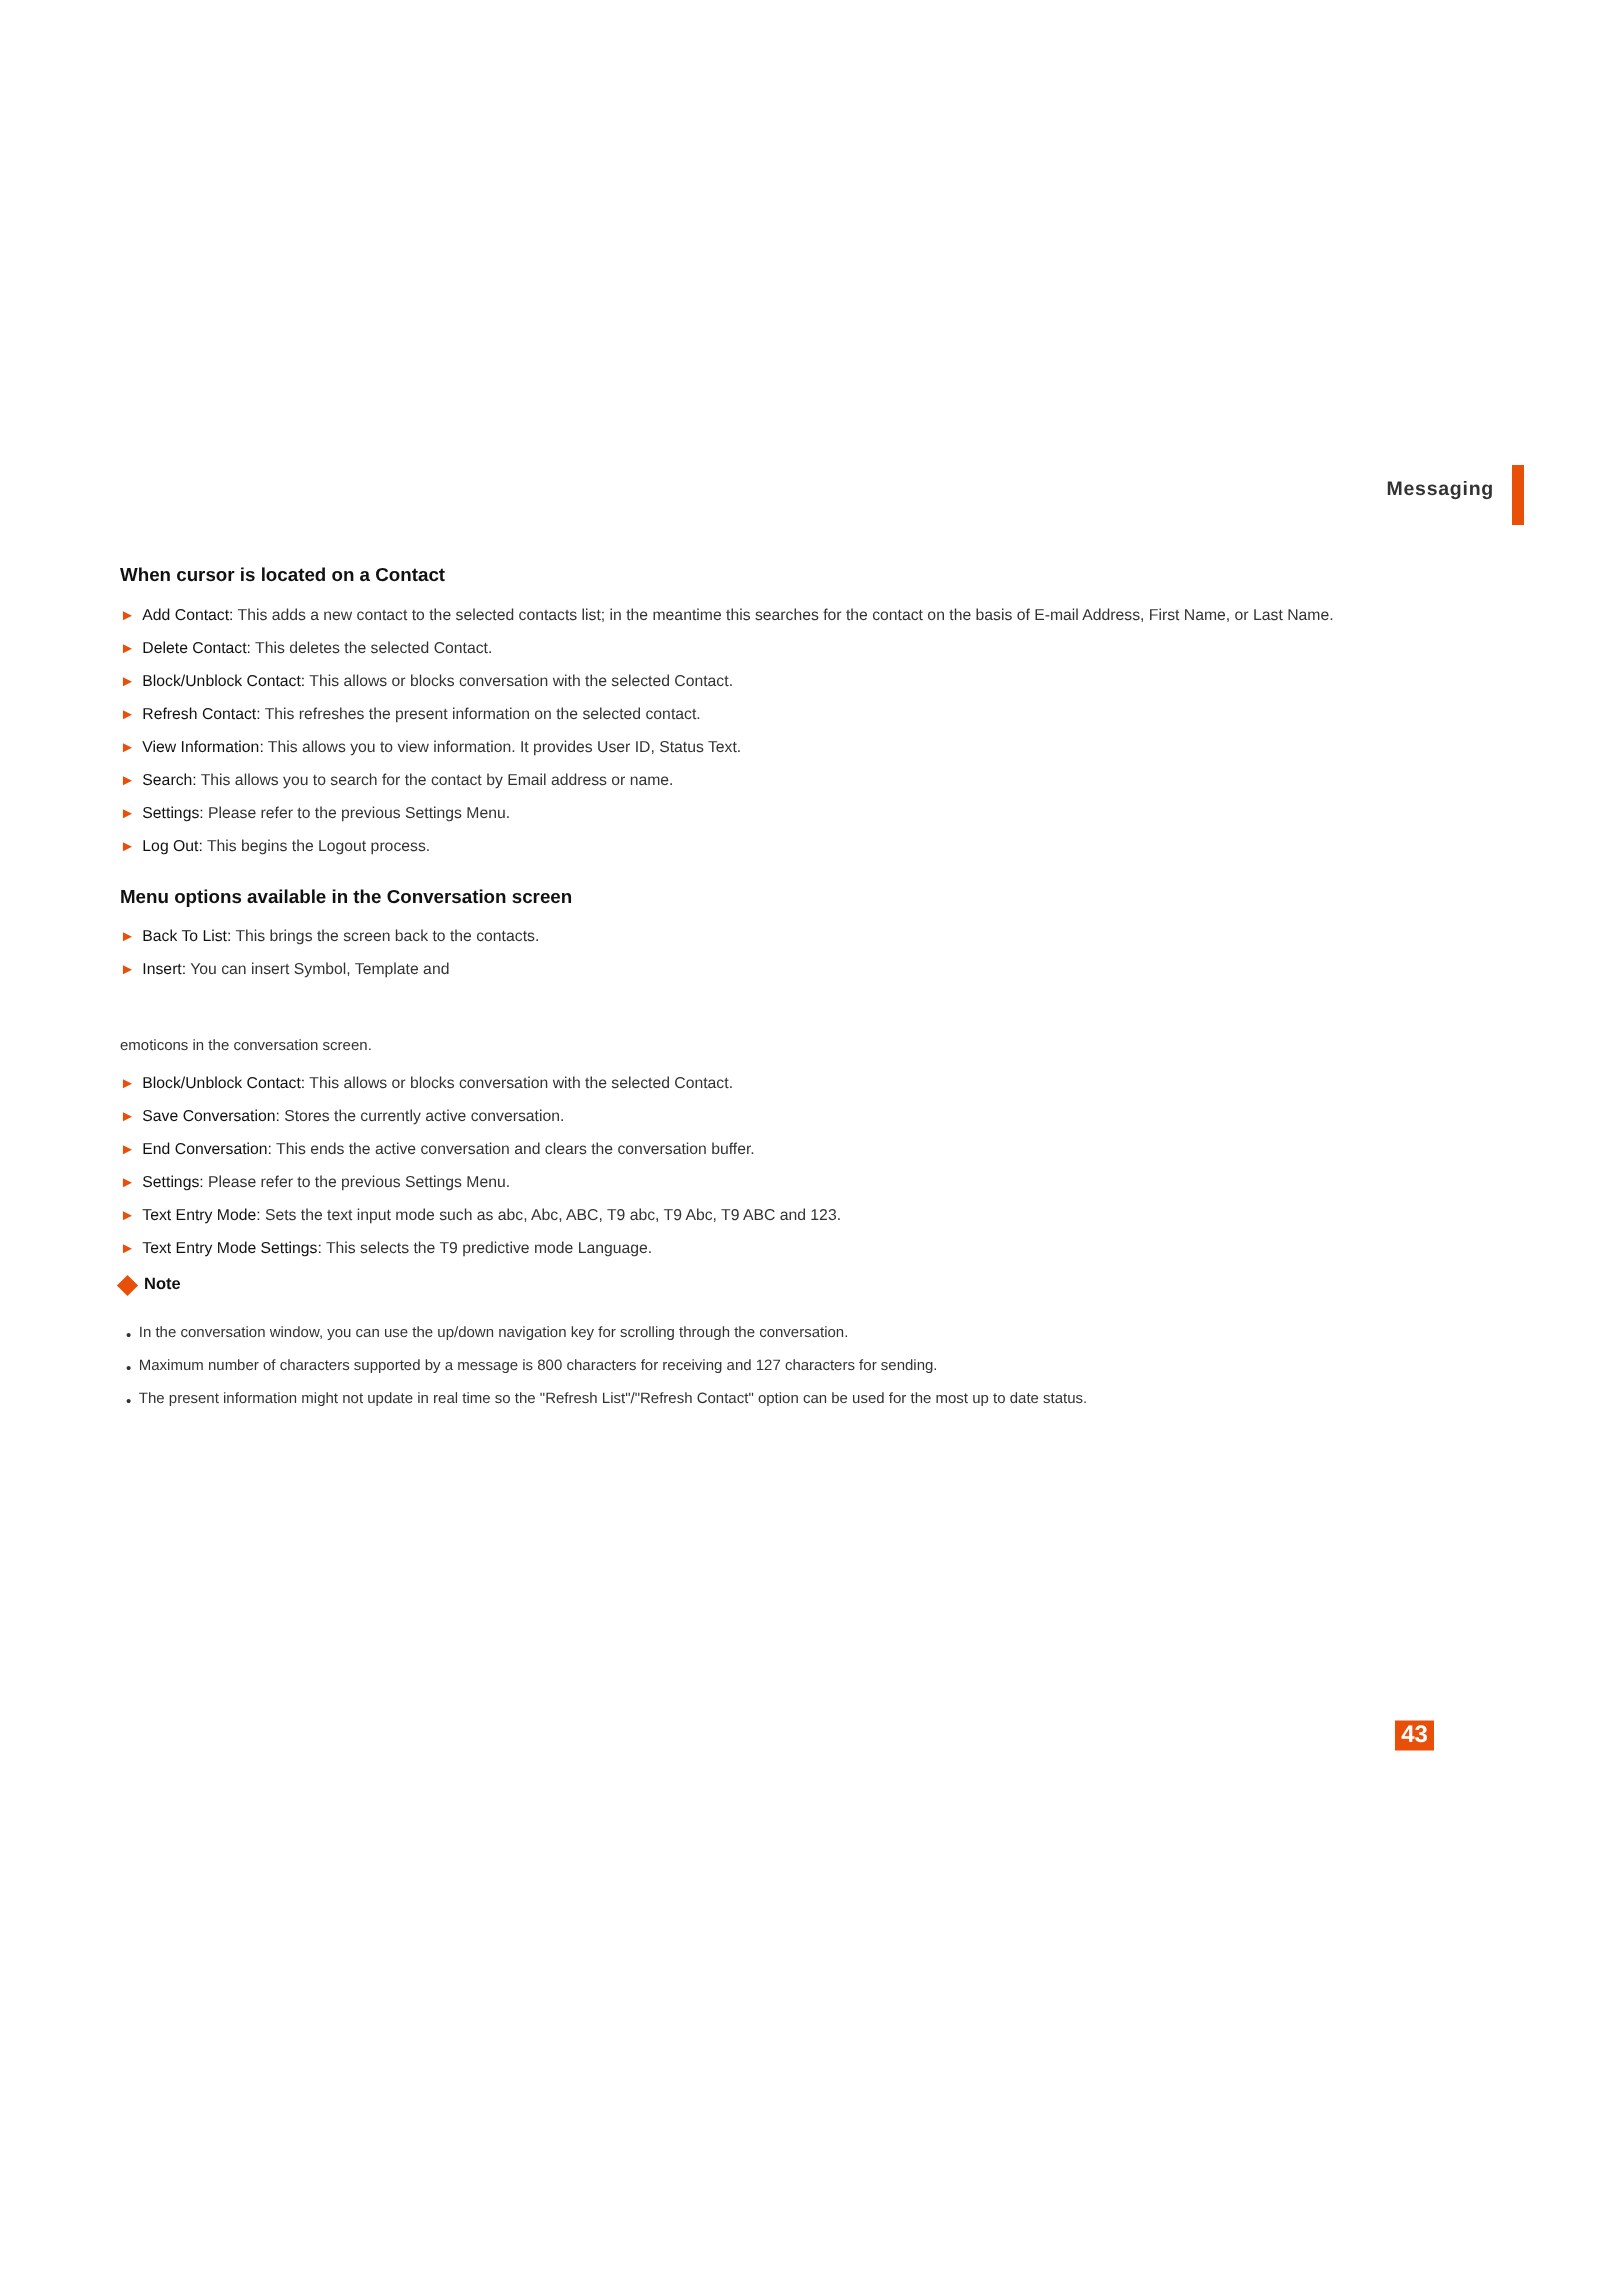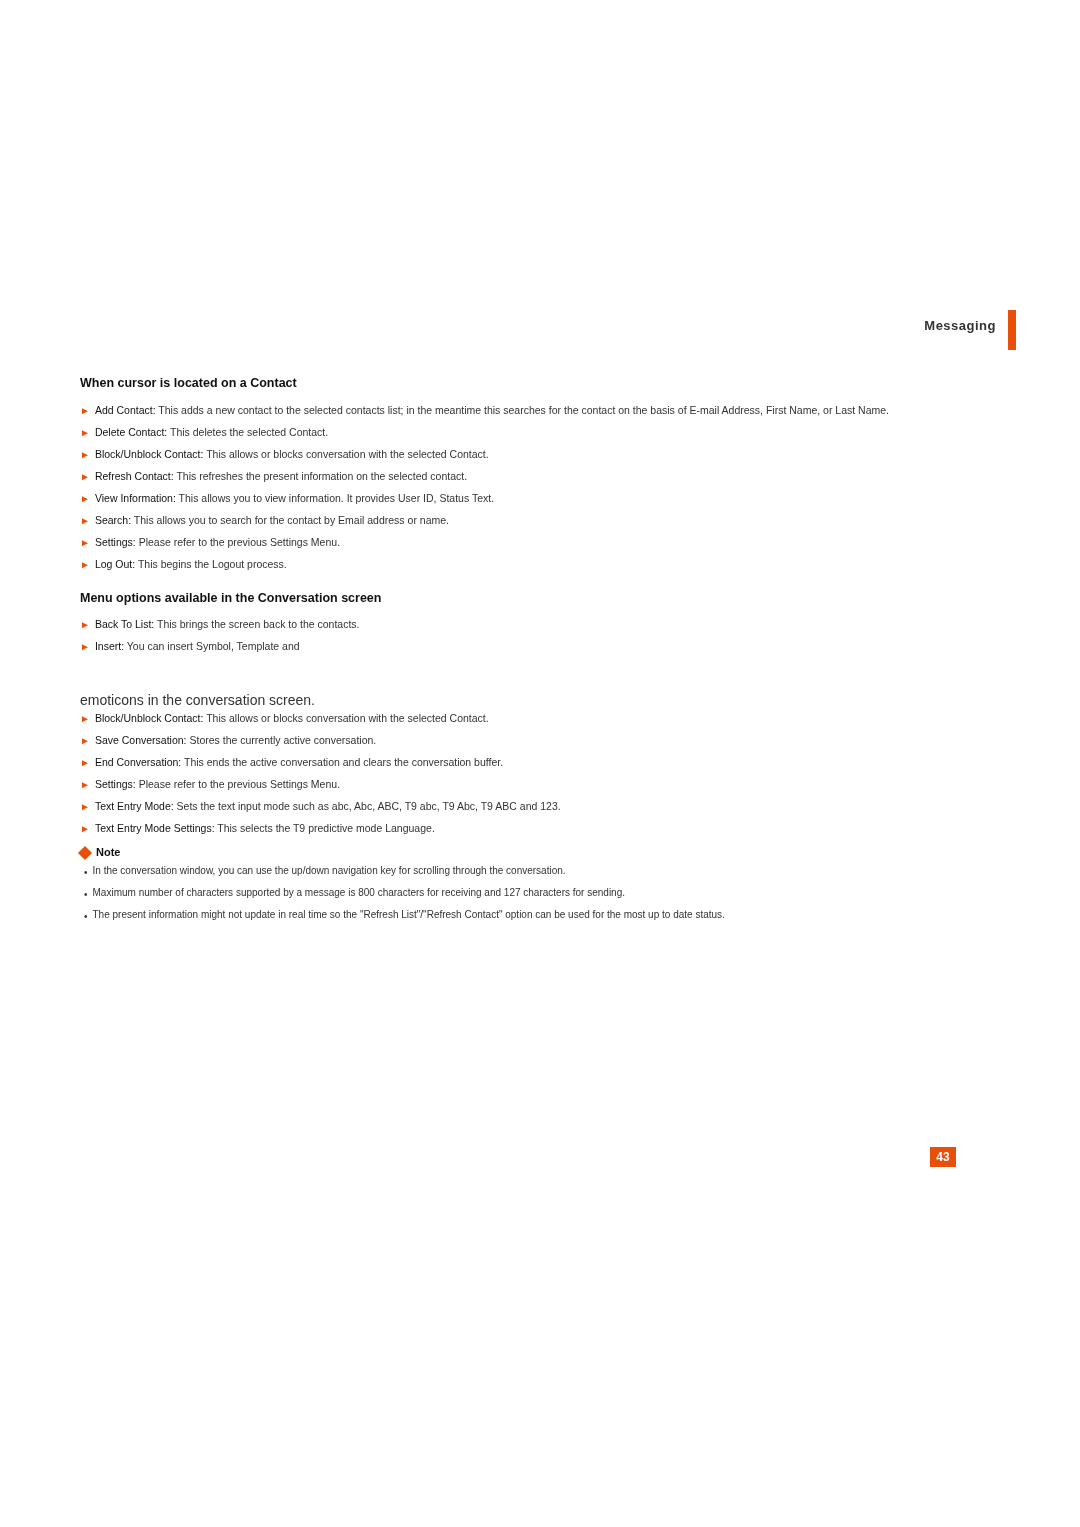--- a/index.html
+++ b/index.html
@@ -107,21 +107,21 @@
     }
 
     
     .note-section {
       margin-top: 10px;
     }
 
     .note-header {
       display: flex;
       align-items: flex-end;
-      margin-bottom: 6px;
+      margin-bottom: 20px;
     }
 
     .note-diamond {
       width: 10px;
       height: 10px;
       background: #e8500a;
       transform: rotate(45deg);
       margin-right: 6px;
       flex-shrink: 0;
     }
@@ -160,36 +160,36 @@
       line-height: 1.4;
     }
 
     
     .page-number {
       position: absolute;
       bottom: 360px;
       right: 60px;
       background: #e8500a;
       color: #ffffff;
-      font-size: 12px;
+      font-size: 16px;
       font-weight: bold;
       width: 26px;
       height: 20px;
       display: flex;
       align-items: center;
       justify-content: center;
       margin-left: 22px;
     }
 
     
     .intro-text {
-      font-size: 14px;
-      color: #333333;
-      line-height: 1.4;
-      margin-bottom: 0;
+      font-size: 10px;
+      color: #333333;
+      line-height: 1.4;
+      margin-bottom: 10px;
     }
   </style>
 </head>
 <body>
 
 <div class="page-container">
 
   <div class="header-accent"></div>
   <div class="messaging-label">Messaging</div>
 

